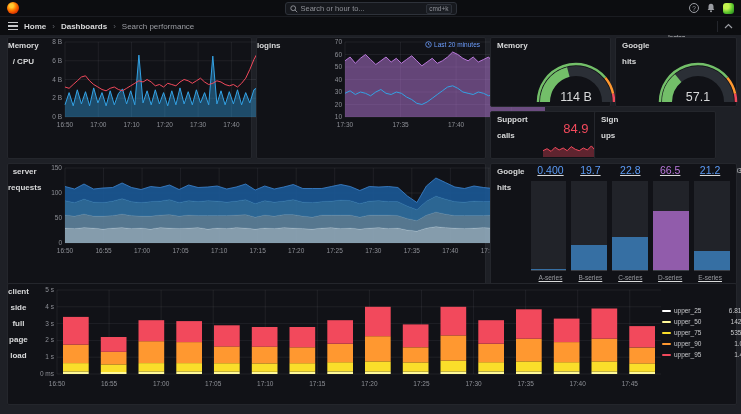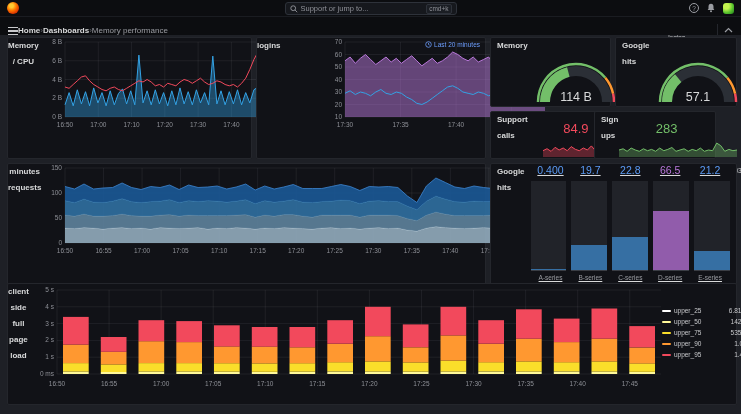--- a/index.html
+++ b/index.html
@@ -18,22 +18,22 @@
   .search-ph { font-size:7.5px; color:#8e9097; flex:1; }
   .kbd { font-size:6.5px; color:#8e9097; border:1px solid #2e323a; border-radius:2px;
     padding:0 2px; line-height:8px; background:#1b1e24; }
   .top-icons { margin-left:auto; display:flex; align-items:center; gap:7px; }
   .qicon { width:10px; height:10px; border:1px solid #9b9da3; border-radius:50%;
     color:#9b9da3; font-size:6.5px; display:flex; align-items:center; justify-content:center; }
   .avatar { width:11px; height:11px; border-radius:3px;
     background:radial-gradient(circle at 30% 30%, #c4f24f 0 25%, #57c22d 60%, #1f7a1a 100%); }
 
   
-  .crumbbar { height:18px; background:#0c0d10; display:flex; align-items:flex-end;
-    padding:0 8px; }
+  .crumbbar { height:18px; background:#0c0d10; display:flex; align-items:center;
+    padding:0 8px; gap:6px; }
   .burger { display:flex; flex-direction:column; gap:2px; cursor:pointer; }
   .burger i { display:block; width:10px; height:1.5px; background:#c8c9cc; }
   .crumb { font-size:8px; font-weight:700; color:#d8d9da; }
   .crumb.dim { color:#9b9da3; font-weight:400; }
   .sep { color:#62656c; font-size:8px; }
   .crumb-right { margin-left:auto; display:flex; align-items:center; gap:6px; }
   .vdiv { width:1px; height:11px; background:#24262c; }
 
   
   #dash { position:relative; width:741px; height:379px; background:#1e2026; }
@@ -77,21 +77,21 @@
 </head>
 <body>
 
 <div class="topbar">
   <span class="glogo"></span>
   <div class="search">
     <svg width="8" height="8" viewBox="0 0 10 10">
       <circle cx="4" cy="4" r="3" fill="none" stroke="#8e9097" stroke-width="1.2"></circle>
       <line x1="6.3" y1="6.3" x2="9" y2="9" stroke="#8e9097" stroke-width="1.2"></line>
     </svg>
-    <span class="search-ph">Support or jump to...</span>
+    <span class="search-ph">Search or hour to...</span>
     <span class="kbd">cmd+k</span>
   </div>
   <div class="top-icons">
     <span class="qicon">?</span>
     <svg width="10" height="10" viewBox="0 0 12 12">
       <path d="M6 1 C4 1 3 2.5 3 4.5 L3 7 L2 8.5 L10 8.5 L9 7 L9 4.5 C9 2.5 8 1 6 1 Z" fill="#9b9da3"></path>
       <circle cx="6" cy="10" r="1.2" fill="#9b9da3"></circle>
     </svg>
     <span class="avatar"></span>
   </div>
@@ -100,21 +100,21 @@
 <div class="crumbbar">
   <span class="burger">
       <i></i>
       <i></i>
       <i></i>
     </span>
   <span class="crumb">Home</span>
   <span class="sep">›</span>
   <span class="crumb">Dashboards</span>
   <span class="sep">›</span>
-  <span class="crumb dim">Memory performance</span>
+  <span class="crumb dim">Search performance</span>
   <span class="crumb-right">
     <span class="vdiv"></span>
     <svg width="9" height="6" viewBox="0 0 9 6">
       <polyline points="1,5 4.5,1.5 8,5" fill="none" stroke="#9b9da3" stroke-width="1.2"></polyline>
     </svg>
   </span>
 </div>
 
 <div id="dash">
 
@@ -248,31 +248,24 @@
       <div class="stat-value" style="color:#F2495C;">84.9</div>
       <svg id="svg-spark-support" class="spark" width="117" height="18">
           <path d="M0 18L0.0 11.7L4.0 9.7L8.1 12.4L12.1 8.3L16.1 11.0L20.2 9.0L24.2 11.7L28.2 7.6L32.3 10.3L36.3 11.7L40.3 9.0L44.4 11.0L48.4 6.9L52.4 11.7L56.5 9.7L60.5 11.0L64.6 8.3L68.6 11.7L72.6 10.3L76.7 9.0L80.7 11.7L84.7 9.7L88.8 11.0L92.8 11.7L96.8 4.1L100.9 6.2L104.9 12.4L108.9 10.3L113.0 11.7L117.0 11.0L117 18Z" fill="#F2495C" fill-opacity="0.35"></path>
           <path d="M0.0 11.7L4.0 9.7L8.1 12.4L12.1 8.3L16.1 11.0L20.2 9.0L24.2 11.7L28.2 7.6L32.3 10.3L36.3 11.7L40.3 9.0L44.4 11.0L48.4 6.9L52.4 11.7L56.5 9.7L60.5 11.0L64.6 8.3L68.6 11.7L72.6 10.3L76.7 9.0L80.7 11.7L84.7 9.7L88.8 11.0L92.8 11.7L96.8 4.1L100.9 6.2L104.9 12.4L108.9 10.3L113.0 11.7L117.0 11.0" fill="none" stroke="#F2495C" stroke-width="1"></path>
         </svg>
     </div>
   </div>
 
   <div class="panel" style="left:594px;top:76px;width:122px;height:48px;">
     <div class="p-title left">Sign ups</div>
-    <div class="p-body">
-      <div class="stat-value" style="color:#73BF69;">283</div>
-      <svg id="svg-spark-signups" class="spark" width="118" height="18">
-          <path d="M0 18L0.0 11.0L4.1 9.8L8.1 12.3L12.2 9.1L16.3 11.0L20.3 12.3L24.4 9.8L28.5 11.7L32.6 10.4L36.6 12.3L40.7 9.1L44.8 11.7L48.8 10.4L52.9 8.5L57.0 12.3L61.0 11.0L65.1 9.8L69.2 12.3L73.2 10.4L77.3 11.7L81.4 9.1L85.4 12.3L89.5 11.0L93.6 11.7L97.7 4.1L101.7 6.6L105.8 12.3L109.9 10.4L113.9 11.7L118.0 11.0L118 18Z" fill="#73BF69" fill-opacity="0.35"></path>
-          <path d="M0.0 11.0L4.1 9.8L8.1 12.3L12.2 9.1L16.3 11.0L20.3 12.3L24.4 9.8L28.5 11.7L32.6 10.4L36.6 12.3L40.7 9.1L44.8 11.7L48.8 10.4L52.9 8.5L57.0 12.3L61.0 11.0L65.1 9.8L69.2 12.3L73.2 10.4L77.3 11.7L81.4 9.1L85.4 12.3L89.5 11.0L93.6 11.7L97.7 4.1L101.7 6.6L105.8 12.3L109.9 10.4L113.9 11.7L118.0 11.0" fill="none" stroke="#73BF69" stroke-width="1"></path>
-        </svg>
-    </div>
   </div>
 
   <div class="panel" style="left:7px;top:128px;width:479px;height:122px;">
-    <div class="p-title">minutes requests</div>
+    <div class="p-title">server requests</div>
     <div class="p-body"><svg id="svg-server" width="477" height="92">
           <line x1="24" y1="4" x2="24" y2="79" stroke="rgba(204,204,220,0.08)"></line>
           <text x="24" y="89" text-anchor="middle" font-size="6.5" fill="#8e9097">16:50</text>
           <line x1="62.5314" y1="4" x2="62.5314" y2="79" stroke="rgba(204,204,220,0.08)"></line>
           <text x="62.5314" y="89" text-anchor="middle" font-size="6.5" fill="#8e9097">16:55</text>
           <line x1="101.0628" y1="4" x2="101.0628" y2="79" stroke="rgba(204,204,220,0.08)"></line>
           <text x="101.0628" y="89" text-anchor="middle" font-size="6.5" fill="#8e9097">17:00</text>
           <line x1="139.5942" y1="4" x2="139.5942" y2="79" stroke="rgba(204,204,220,0.08)"></line>
           <text x="139.5942" y="89" text-anchor="middle" font-size="6.5" fill="#8e9097">17:05</text>
           <line x1="178.1256" y1="4" x2="178.1256" y2="79" stroke="rgba(204,204,220,0.08)"></line>

